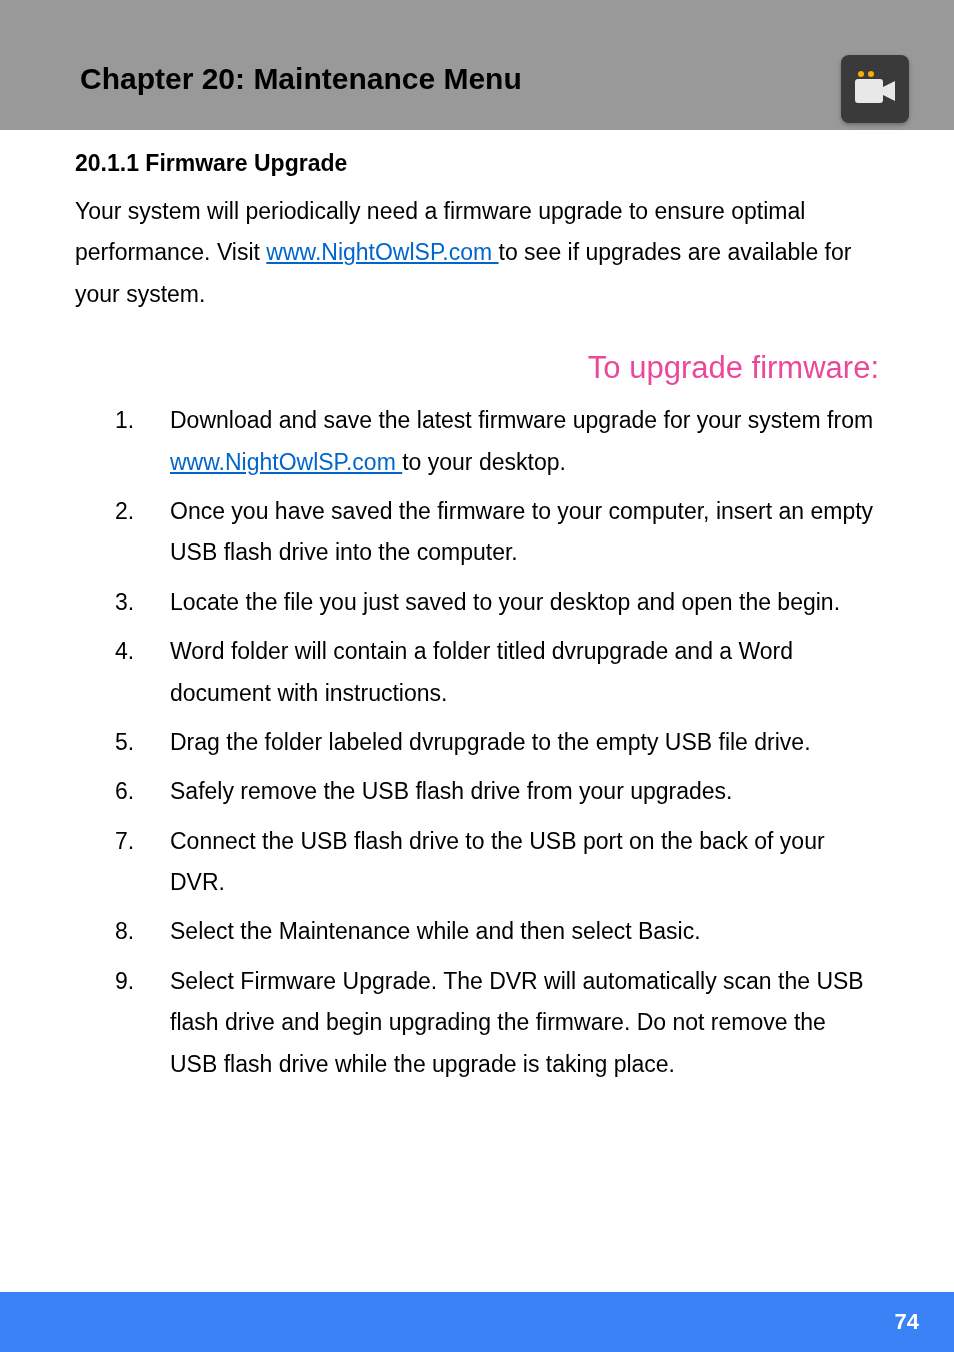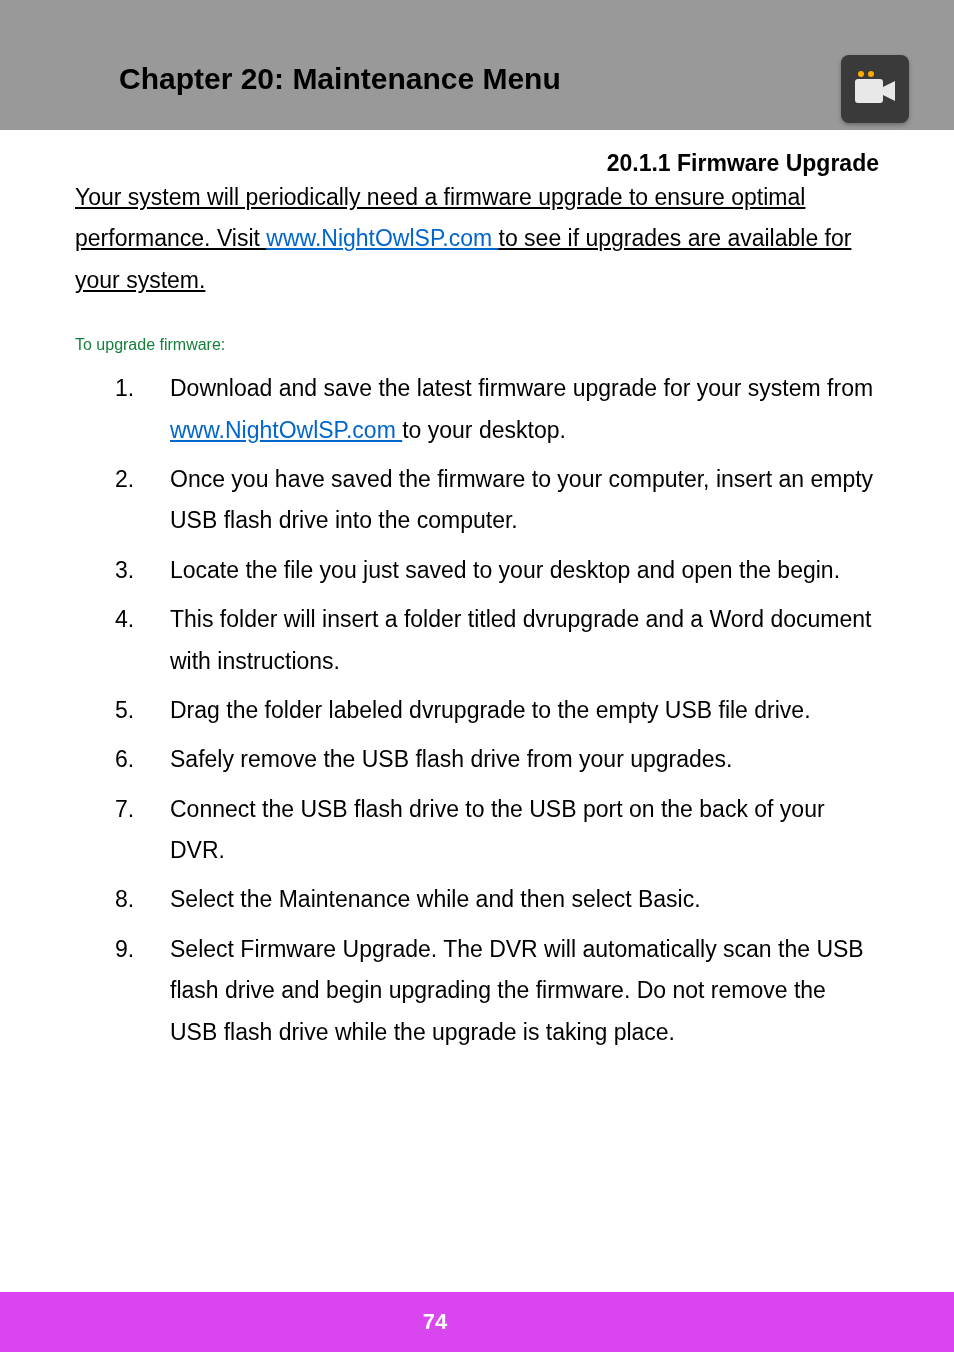--- a/index.html
+++ b/index.html
@@ -21,21 +21,20 @@
       position: relative;
       display: flex;
       align-items: center;
       padding-left: 80px;
       padding-top: 28px;
     }
     .chapter-title {
       font-size: 30px;
       font-weight: bold;
       color: #000000;
-      margin-left: 39px;
     }
     .camera-icon-box {
       position: absolute;
       right: 45px;
       top: 55px;
       width: 68px;
       height: 68px;
       background: #3a3a3a;
       border-radius: 8px;
       display: flex;
@@ -47,37 +46,37 @@
       width: 44px;
       height: 36px;
     }
     .content {
       padding: 20px 75px 0 75px;
     }
     .section-title {
       font-size: 23px;
       font-weight: bold;
       color: #000000;
-      text-align: right;
+      margin-bottom: 14px;
     }
     .intro-para {
       font-size: 23px;
       color: #000000;
       line-height: 1.8;
       margin-bottom: 35px;
-      text-decoration: underline;
     }
     .intro-para a {
       color: #0066cc;
       text-decoration: underline;
     }
     .subhead {
-      font-size: 16px;
-      color: #15803d;
+      font-size: 31px;
+      color: #ec4899;
       margin-bottom: 14px;
+      text-align: right;
     }
     ol.steps {
       list-style: none;
       padding-left: 40px;
     }
     ol.steps li {
       font-size: 23px;
       color: #000000;
       line-height: 1.8;
       margin-bottom: 8px;
@@ -96,25 +95,25 @@
     }
     ol.steps li .text .bold {
       font-weight: normal;
     }
     .footer-bar {
       position: absolute;
       bottom: 0;
       left: 0;
       width: 100%;
       height: 60px;
-      background: #d946ef;
+      background: #3b82f6;
       display: flex;
       align-items: center;
-      justify-content: center;
-      padding-right: 84px;
+      justify-content: flex-end;
+      padding-right: 35px;
     }
     .page-num {
       color: #ffffff;
       font-size: 22px;
       font-weight: bold;
     }
   </style>
 </head>
 <body>
 
@@ -147,21 +146,21 @@
       <li>
         <span class="num">2.</span>
         <span class="text"><span>Once you have saved the firmware to your computer, insert an empty USB flash drive into the computer.</span></span>
       </li>
       <li>
         <span class="num">3.</span>
         <span class="text"><span>Locate the file you just saved to your desktop and open the begin.</span></span>
       </li>
       <li>
         <span class="num">4.</span>
-        <span class="text"><span>This folder will insert a folder titled </span><span class="bold">dvrupgrade</span><span> and a Word document with instructions.</span></span>
+        <span class="text"><span>Word folder will contain a folder titled </span><span class="bold">dvrupgrade</span><span> and a Word document with instructions.</span></span>
       </li>
       <li>
         <span class="num">5.</span>
         <span class="text"><span>Drag the folder labeled </span><span class="bold">dvrupgrade</span><span> to the empty USB file drive.</span></span>
       </li>
       <li>
         <span class="num">6.</span>
         <span class="text"><span>Safely remove the USB flash drive from your upgrades.</span></span>
       </li>
       <li>

